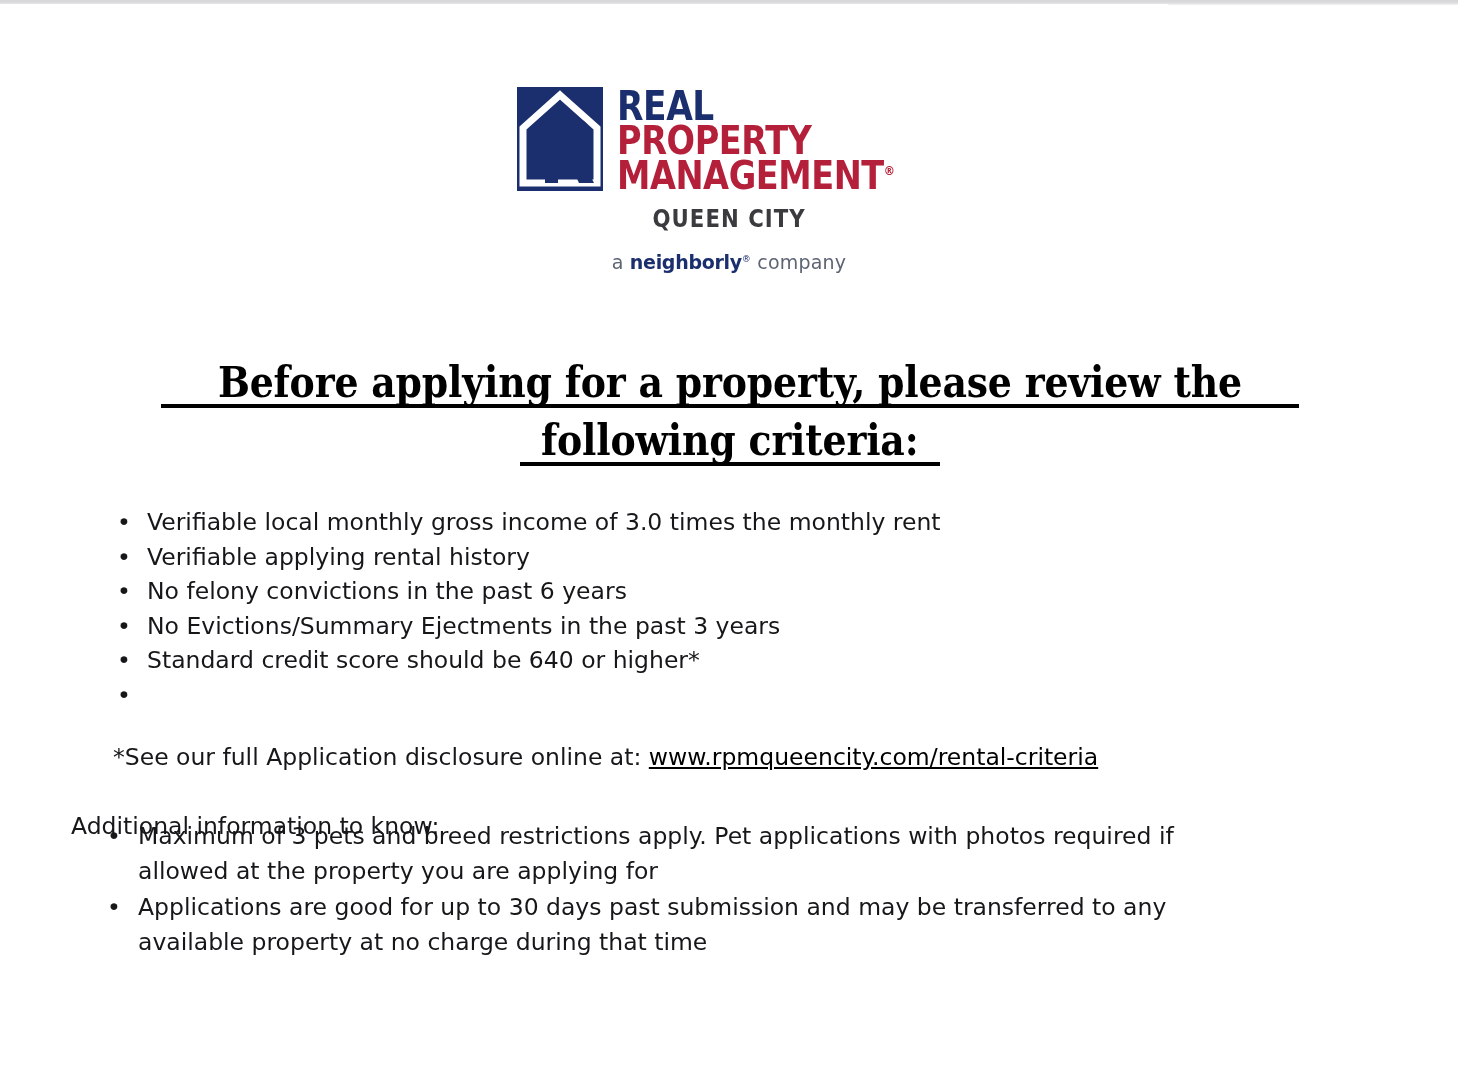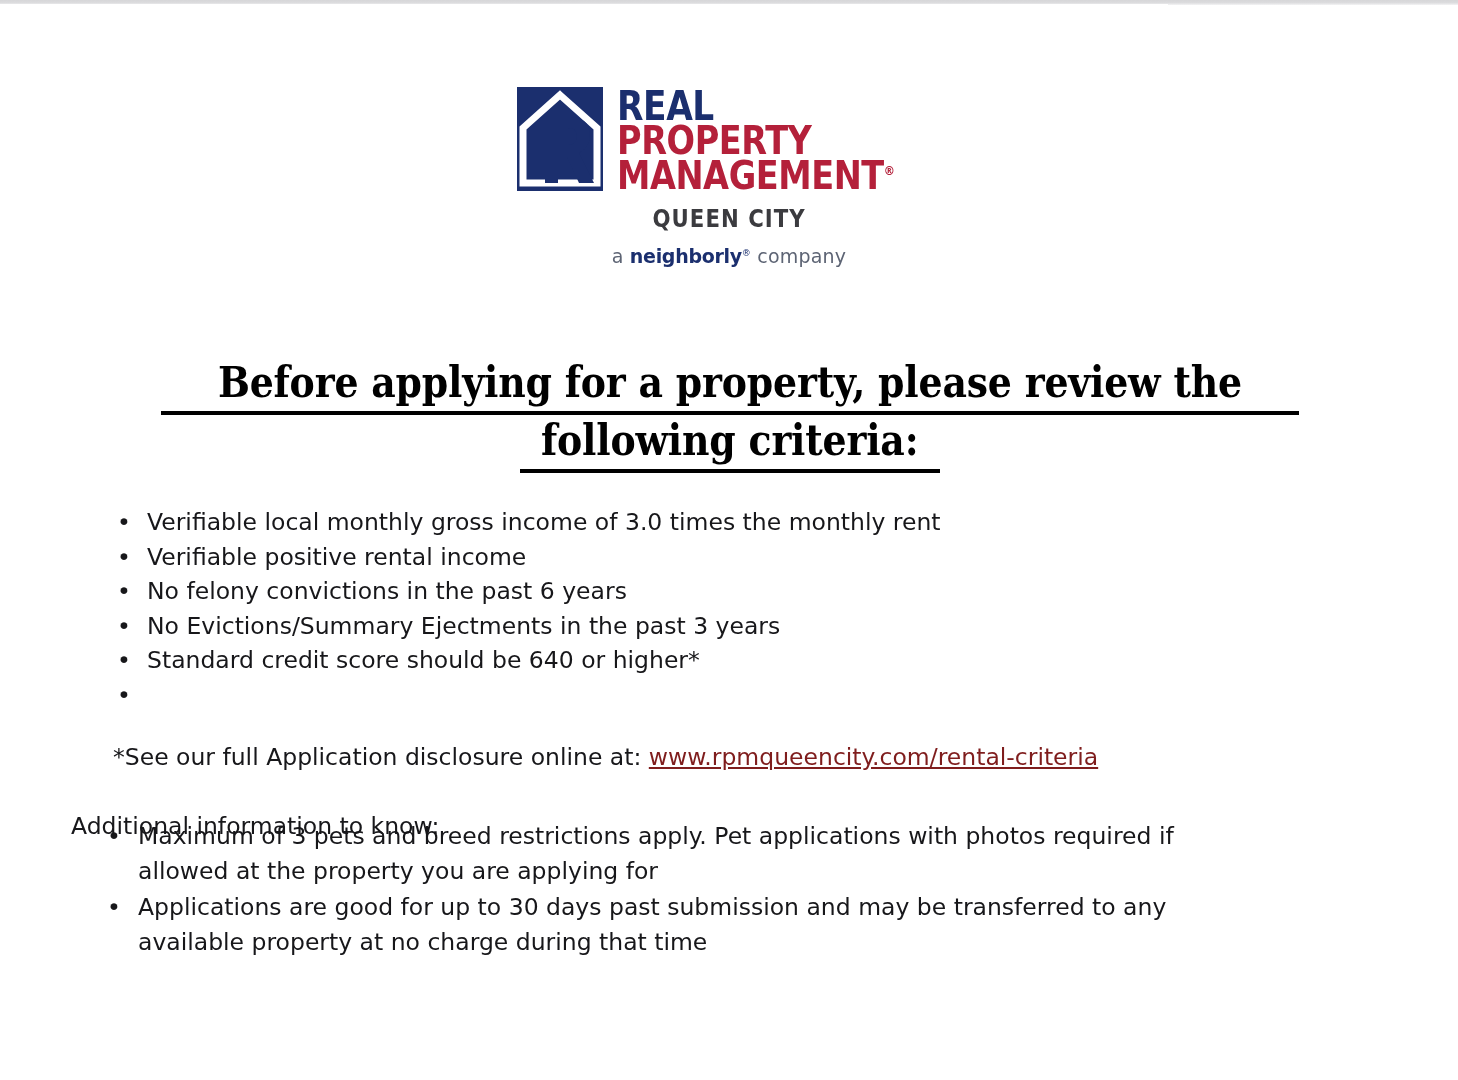--- a/index.html
+++ b/index.html
@@ -89,21 +89,21 @@
     color: #3b3b3f;
     letter-spacing: 1.2px;
     transform: scaleX(0.85);
     margin-top: 11px;
     white-space: nowrap;
   }
   .logo-tagline {
     font-family: "DejaVu Sans", sans-serif;
     font-size: 19px;
     color: #5d6474;
-    margin-top: 12px;
+    margin-top: 18px;
     white-space: nowrap;
     letter-spacing: 0.2px;
   }
   .logo-tagline .brandname {
     font-weight: bold;
     color: #1b2f6e;
     letter-spacing: -0.3px;
   }
   .logo-tagline .reg-sm {
     font-size: 9px;
@@ -121,21 +121,21 @@
     font-family: "DejaVu Serif", serif;
     font-weight: bold;
     font-size: 42px;
     line-height: 1.38;
     color: #000000;
     letter-spacing: -0.2px;
   }
   .heading .hl {
     display: inline;
     box-shadow: inset 0 -6px 0 -2px #000;
-    padding-bottom: 8px;
+    padding-bottom: 1px;
   }
   .heading .hline1 { display: block; }
   .heading .hline2 { display: block; }
   .heading .hspan {
     transform: scaleX(0.9);
     display: inline-block;
     transform-origin: center;
   }
 
   
@@ -175,21 +175,21 @@
 
   .disclosure-line {
     position: absolute;
     top: 712px;
     left: 113px;
     font-size: 23.5px;
     line-height: 34px;
     white-space: nowrap;
   }
   .disclosure-line a.crit-link {
-    color: #7f1d1d;
+    color: #000000;
     text-decoration: underline;
     text-underline-offset: 2px;
   }
 
   .additional-heading {
     position: absolute;
     top: 781px;
     left: 71px;
     font-size: 23.5px;
     line-height: 34px;
@@ -267,21 +267,21 @@
 
   <div class="body-text">
 
     <ul class="crit-list">
       <li>
         <span class="bullet">•</span>
         <span>Verifiable local monthly gross income of 3.0 times the monthly rent</span>
       </li>
       <li>
         <span class="bullet">•</span>
-        <span>Verifiable positive rental income</span>
+        <span>Verifiable applying rental history</span>
       </li>
       <li>
         <span class="bullet">•</span>
         <span>No felony convictions in the past 6 years</span>
       </li>
       <li>
         <span class="bullet">•</span>
         <span>No Evictions/Summary Ejectments in the past 3 years</span>
       </li>
       <li>

